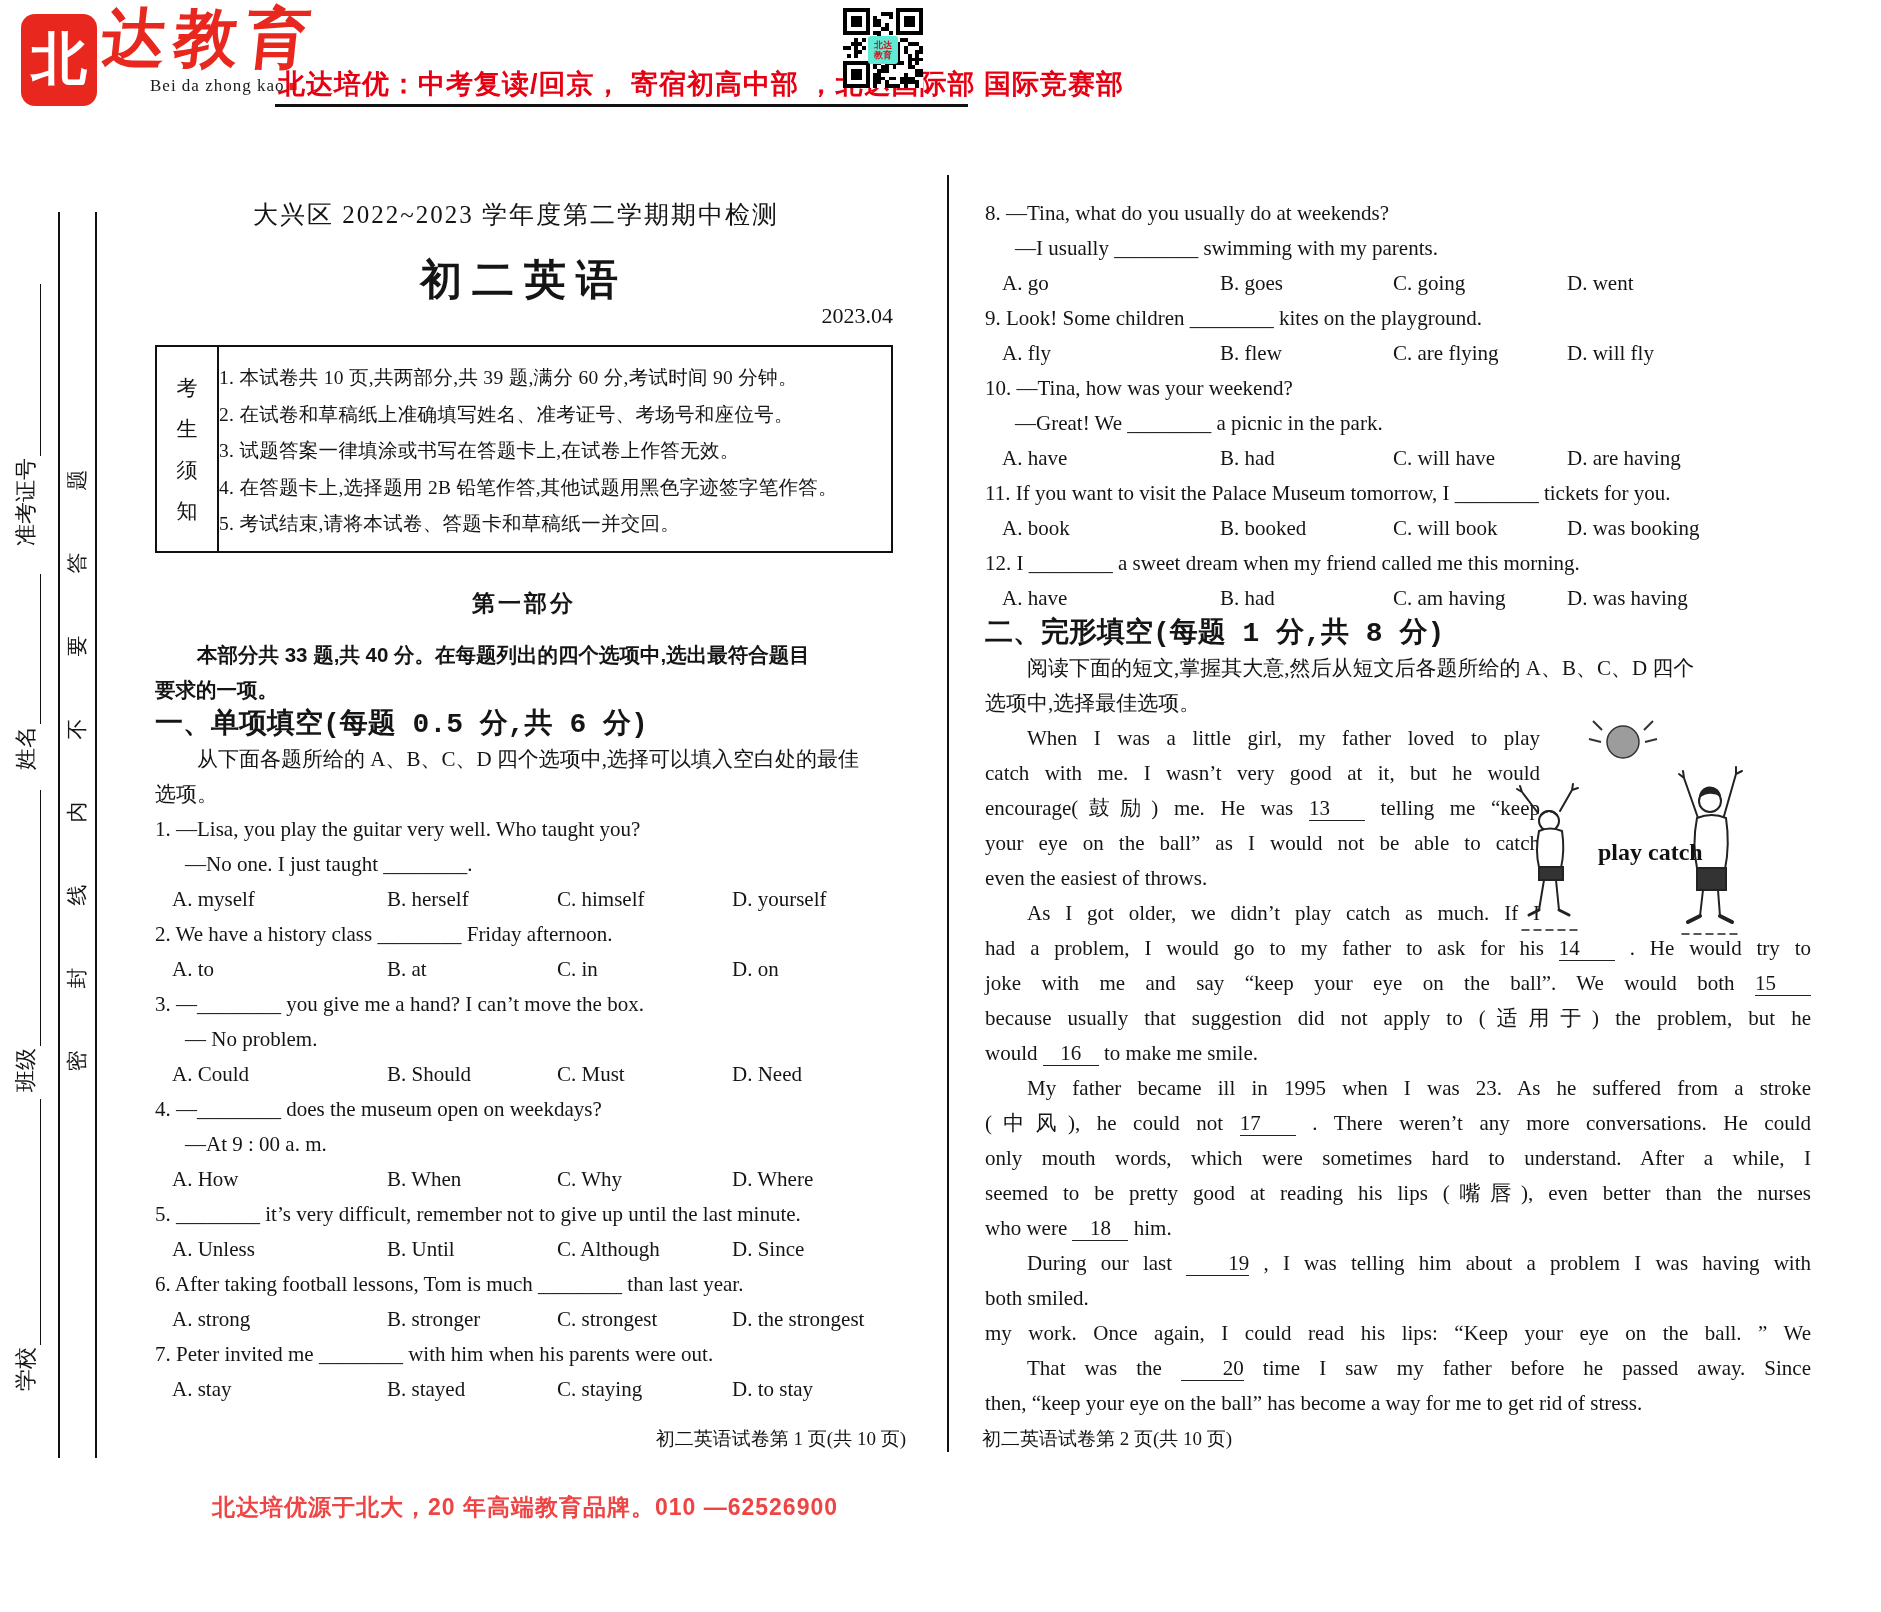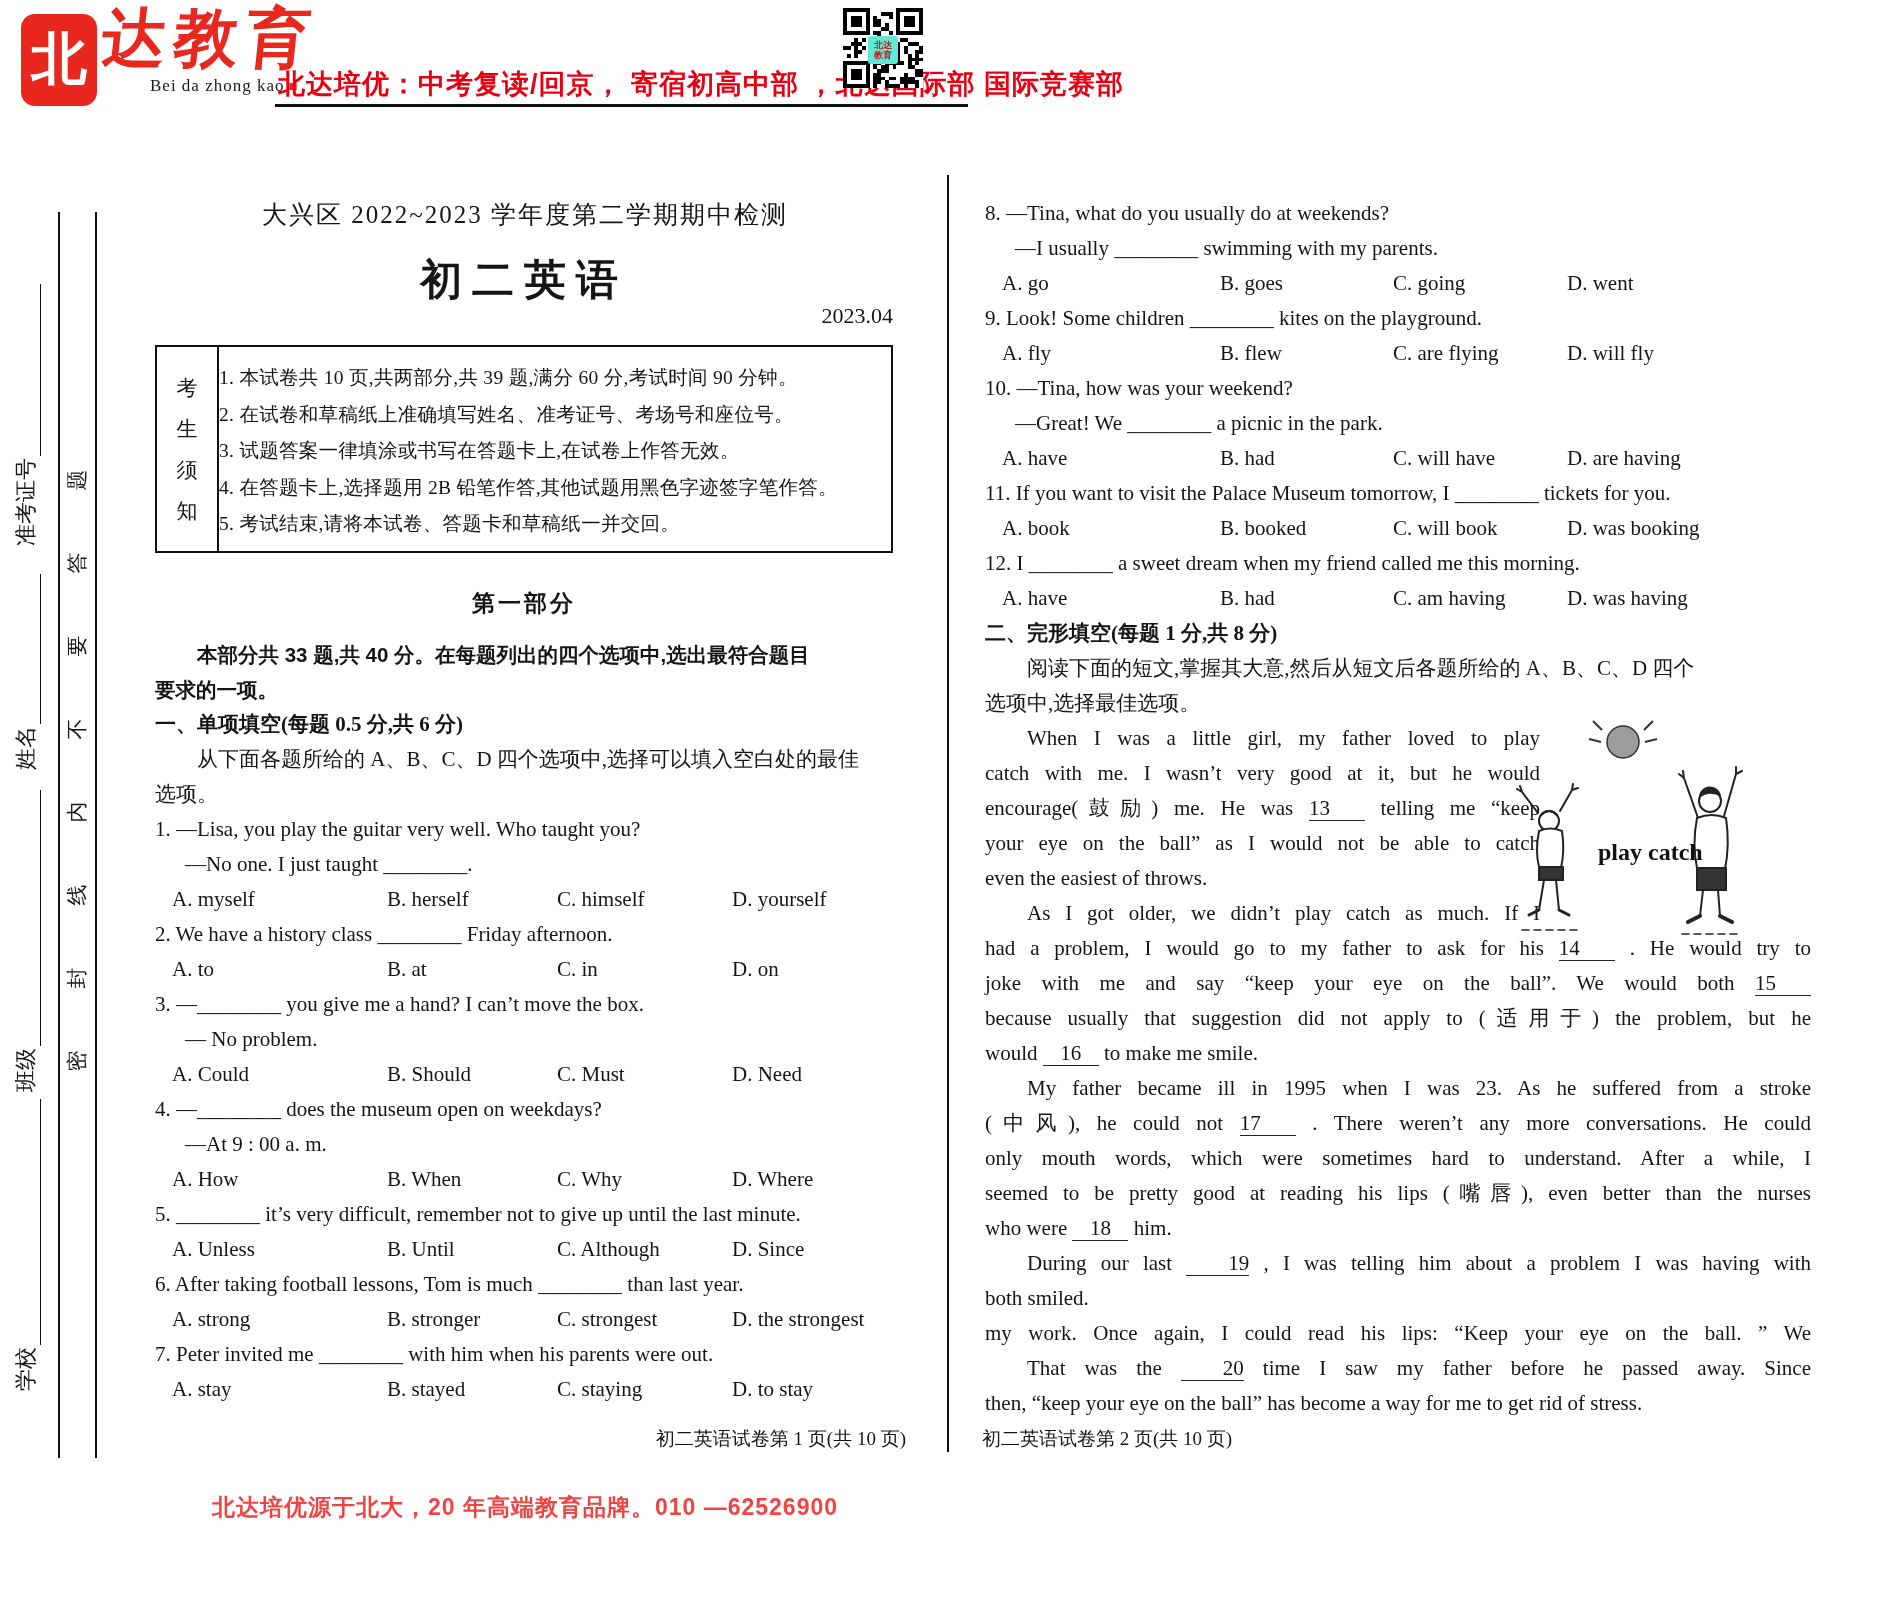--- a/index.html
+++ b/index.html
@@ -28,38 +28,38 @@
   .vline{width:1.5px;background:#111}
   .field{position:absolute;left:26px;white-space:nowrap;font-size:22px;
     transform:translate(-50%,-50%) rotate(-90deg);display:flex;align-items:flex-end}
   .field .blank{display:inline-block;border-bottom:1.5px solid #111;height:6px;margin-left:2px}
   .seal-ch{position:absolute;left:77px;font-size:21px;transform:translate(-50%,-50%) rotate(-90deg)}
 
   
   .col-divider{left:947px;top:175px;width:1.5px;height:1277px;background:#111}
 
   
-  .p-title{left:156px;top:198px;width:738px;text-align:center;font-size:25px;letter-spacing:2px}
+  .p-title{left:147px;top:198px;width:738px;text-align:center;font-size:25px;letter-spacing:2px}
   .p-subject{left:155px;top:252px;width:738px;text-align:center;font-size:42px;font-weight:bold;letter-spacing:10px}
   .p-date{left:155px;top:303px;width:738px;text-align:right;font-size:22px}
 
   .notice{left:155px;top:345px;width:738px;height:208px;border:2px solid #111;display:flex}
   .notice-label{width:62px;border-right:2px solid #111;display:flex;flex-direction:column;
     align-items:center;justify-content:center;gap:13px;font-size:21px}
   .notice-items{flex:1;padding:13px 6px 0 0;font-size:19.5px;line-height:36.5px;letter-spacing:.3px}
 
   
   .part1-h{left:155px;top:588px;width:738px;text-align:center;font-size:23px;font-weight:bold;
     font-family:"Liberation Sans",sans-serif;letter-spacing:3px}
   .col{line-height:35px;font-size:21px}
   .col-left{left:155px;top:637px;width:738px}
   .col-right{left:985px;top:196px;width:826px}
   .ind{text-indent:42px}
   .b-sans{font-family:"Liberation Sans",sans-serif;font-weight:bold;font-size:20.5px}
-  .sec-h{font-family:Liberation Serif, serif;font-weight:bold;font-size:21px}
+  .sec-h{font-family:Liberation Mono, monospace;font-weight:bold;font-size:28px}
   .q-line.cont{margin-left:30px}
   .opts{display:grid;grid-template-columns:215px 170px 175px auto;padding-left:17px}
   .col-right .opts{grid-template-columns:218px 173px 174px auto}
   .p-line.nar{width:555px}
   .p-line.jst{text-align:justify;text-align-last:justify}
   .nb{display:inline-block;min-width:56px;text-align:center;border-bottom:1.5px solid #222;
     line-height:1.05;padding-bottom:1px}
 
   
   .illus{left:1502px;top:708px;width:292px;height:240px}

